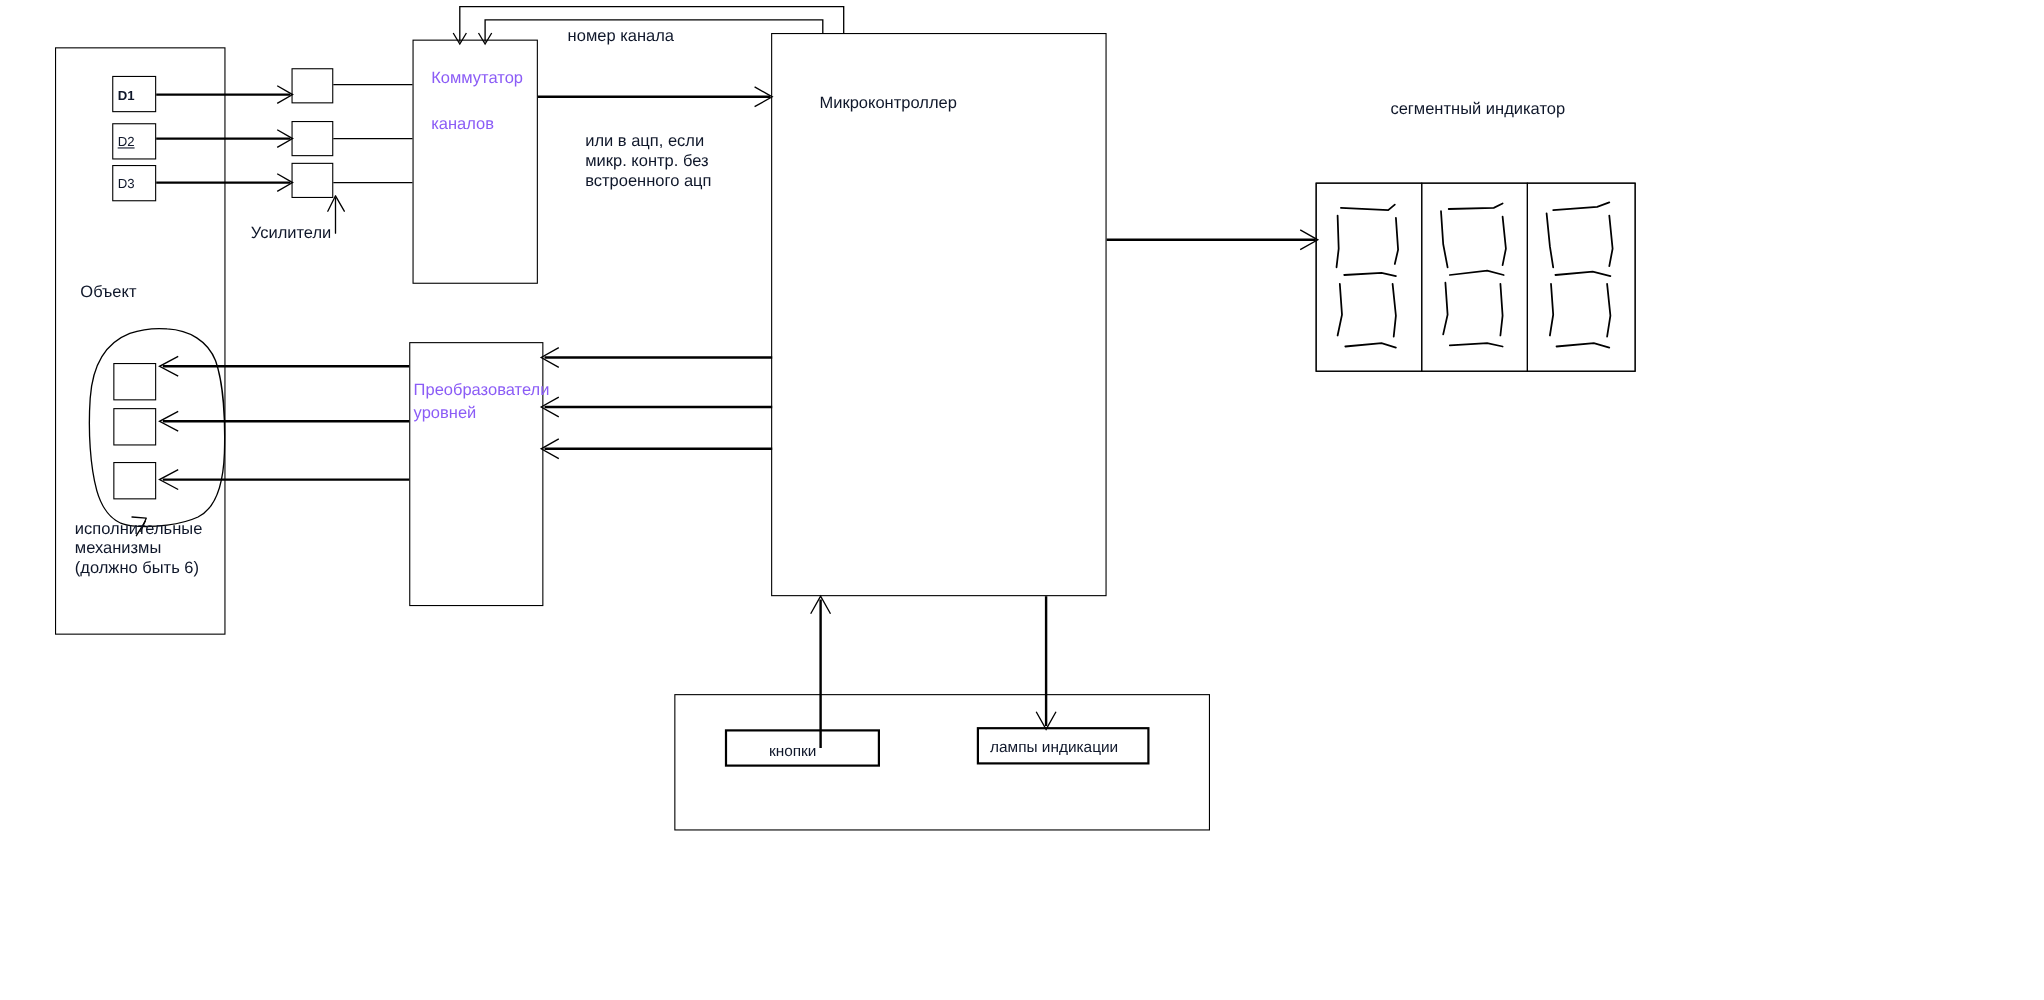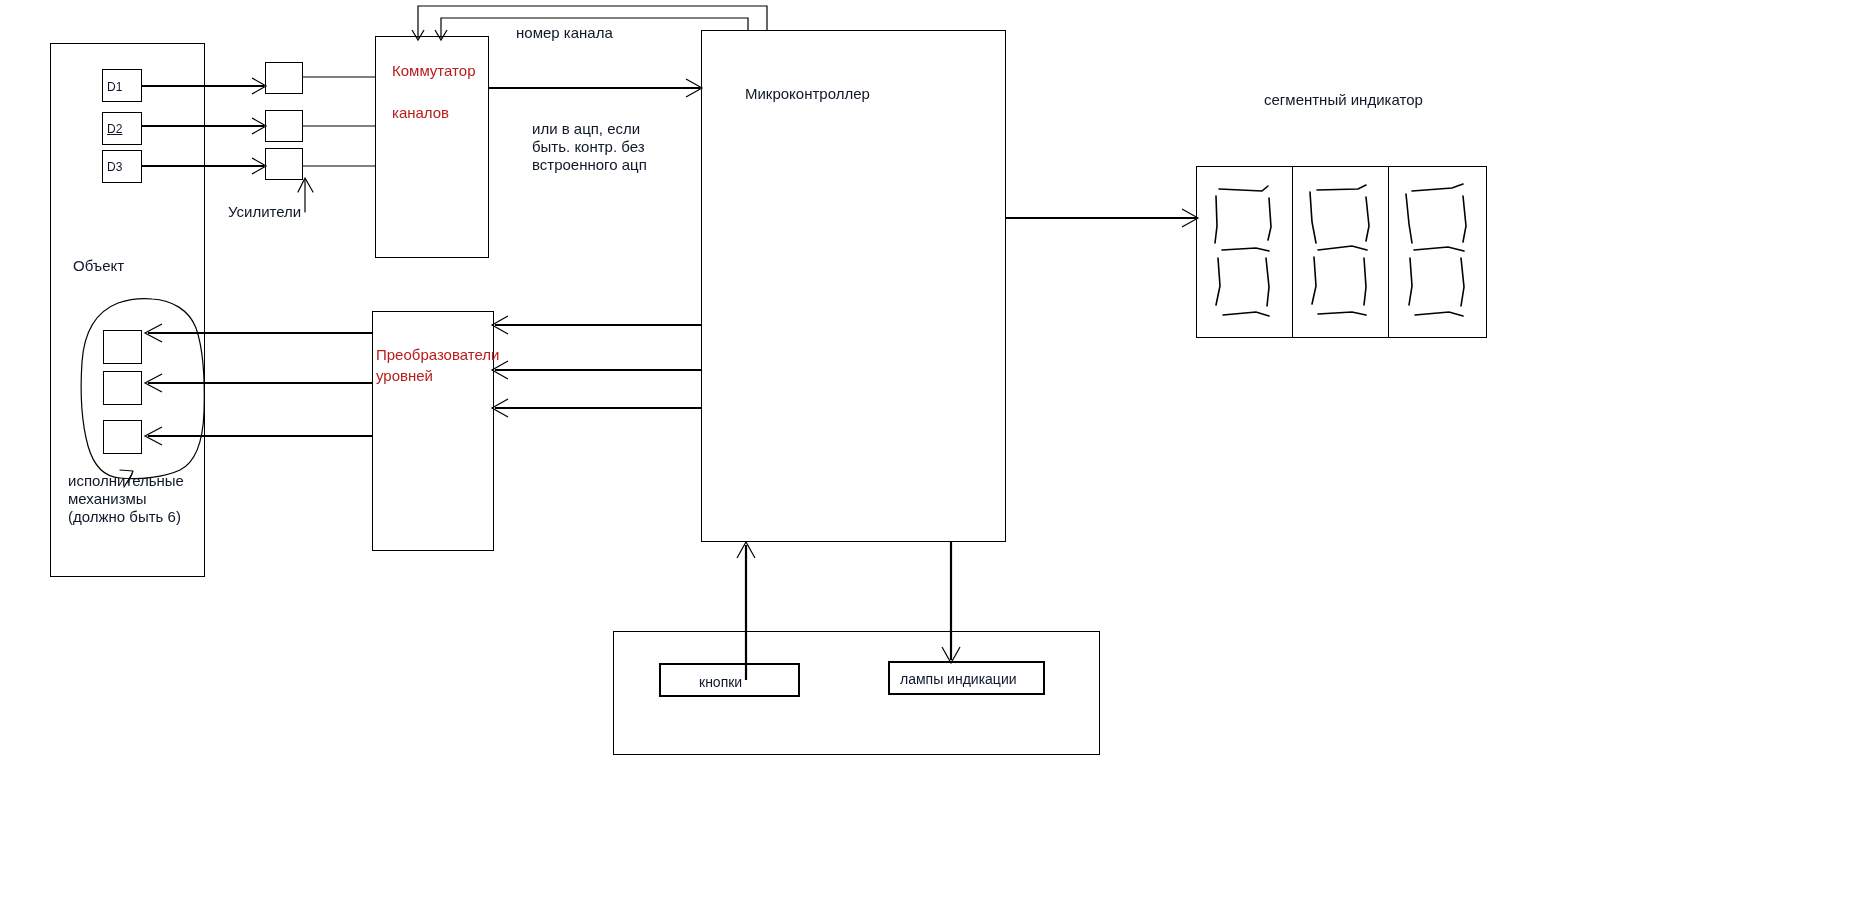--- a/index.html
+++ b/index.html
@@ -26,21 +26,21 @@
     font-size:15px;
     line-height:19px;
     color:#0f172a;
     white-space:pre;
   }
   .lbl.multi{white-space:pre-line;}
   .boxlabel{
     position:absolute;
     font-size:15px;
     line-height:21px;
-    color:#b91c1c;
+    color:#8b5cf6;
     white-space:pre-line;
   }
   svg.wires{
     position:absolute;
     left:0;top:0;
     width:1858px;
     height:909px;
     overflow:visible;
     pointer-events:none;
   }
@@ -116,21 +116,21 @@
 
     <polyline class="hand" points="124,487 132,474"></polyline>
     <polyline class="hand" points="120,470 133,471 128,483"></polyline>
   </svg>
 
   <div class="box" style="left:50px;top:43px;width:155px;height:534px;"></div>
 
   <div class="lbl" style="left:73px;top:256px;">Объект</div>
 
   <div class="box" style="left:102px;top:69px;width:40px;height:33px;"></div>
-  <div class="lbl" style="left:107px;top:78px;font-size:12px;">D1</div>
+  <div class="lbl" style="left:107px;top:78px;font-size:12px;font-weight:bold;">D1</div>
 
   <div class="box" style="left:102px;top:112px;width:40px;height:33px;"></div>
   <div class="lbl" style="left:107px;top:120px;font-size:12px;text-decoration:underline;">D2</div>
 
   <div class="box" style="left:102px;top:150px;width:40px;height:33px;"></div>
   <div class="lbl" style="left:107px;top:158px;font-size:12px;text-align:right;">D3</div>
 
   <div class="box" style="left:103px;top:330px;width:39px;height:34px;"></div>
   <div class="box" style="left:103px;top:371px;width:39px;height:34px;"></div>
   <div class="box" style="left:103px;top:420px;width:39px;height:34px;"></div>
@@ -151,21 +151,21 @@
 
   <div class="box" style="left:372px;top:311px;width:122px;height:240px;"></div>
   <div class="boxlabel" style="left:376px;top:344px;width:120px;">Преобразователи
 уровней</div>
 
   <div class="box" style="left:701px;top:30px;width:305px;height:512px;"></div>
   <div class="lbl" style="left:745px;top:84px;">Микроконтроллер</div>
 
   <div class="lbl" style="left:516px;top:23px;">номер канала</div>
   <div class="lbl multi" style="left:532px;top:120px;line-height:18px;">или в ацп, если
-быть. контр. без
+микр. контр. без
 встроенного ацп</div>
 
   <div class="lbl" style="left:1264px;top:90px;">сегментный индикатор</div>
 
   <div class="box" style="left:1196px;top:166px;width:291px;height:172px;"></div>
   <div class="box" style="left:1196px;top:166px;width:97px;height:172px;"></div>
   <div class="box" style="left:1292px;top:166px;width:97px;height:172px;"></div>
   <div class="box" style="left:1388px;top:166px;width:99px;height:172px;"></div>
 
   <svg class="wires" viewBox="0 0 1858 909">

